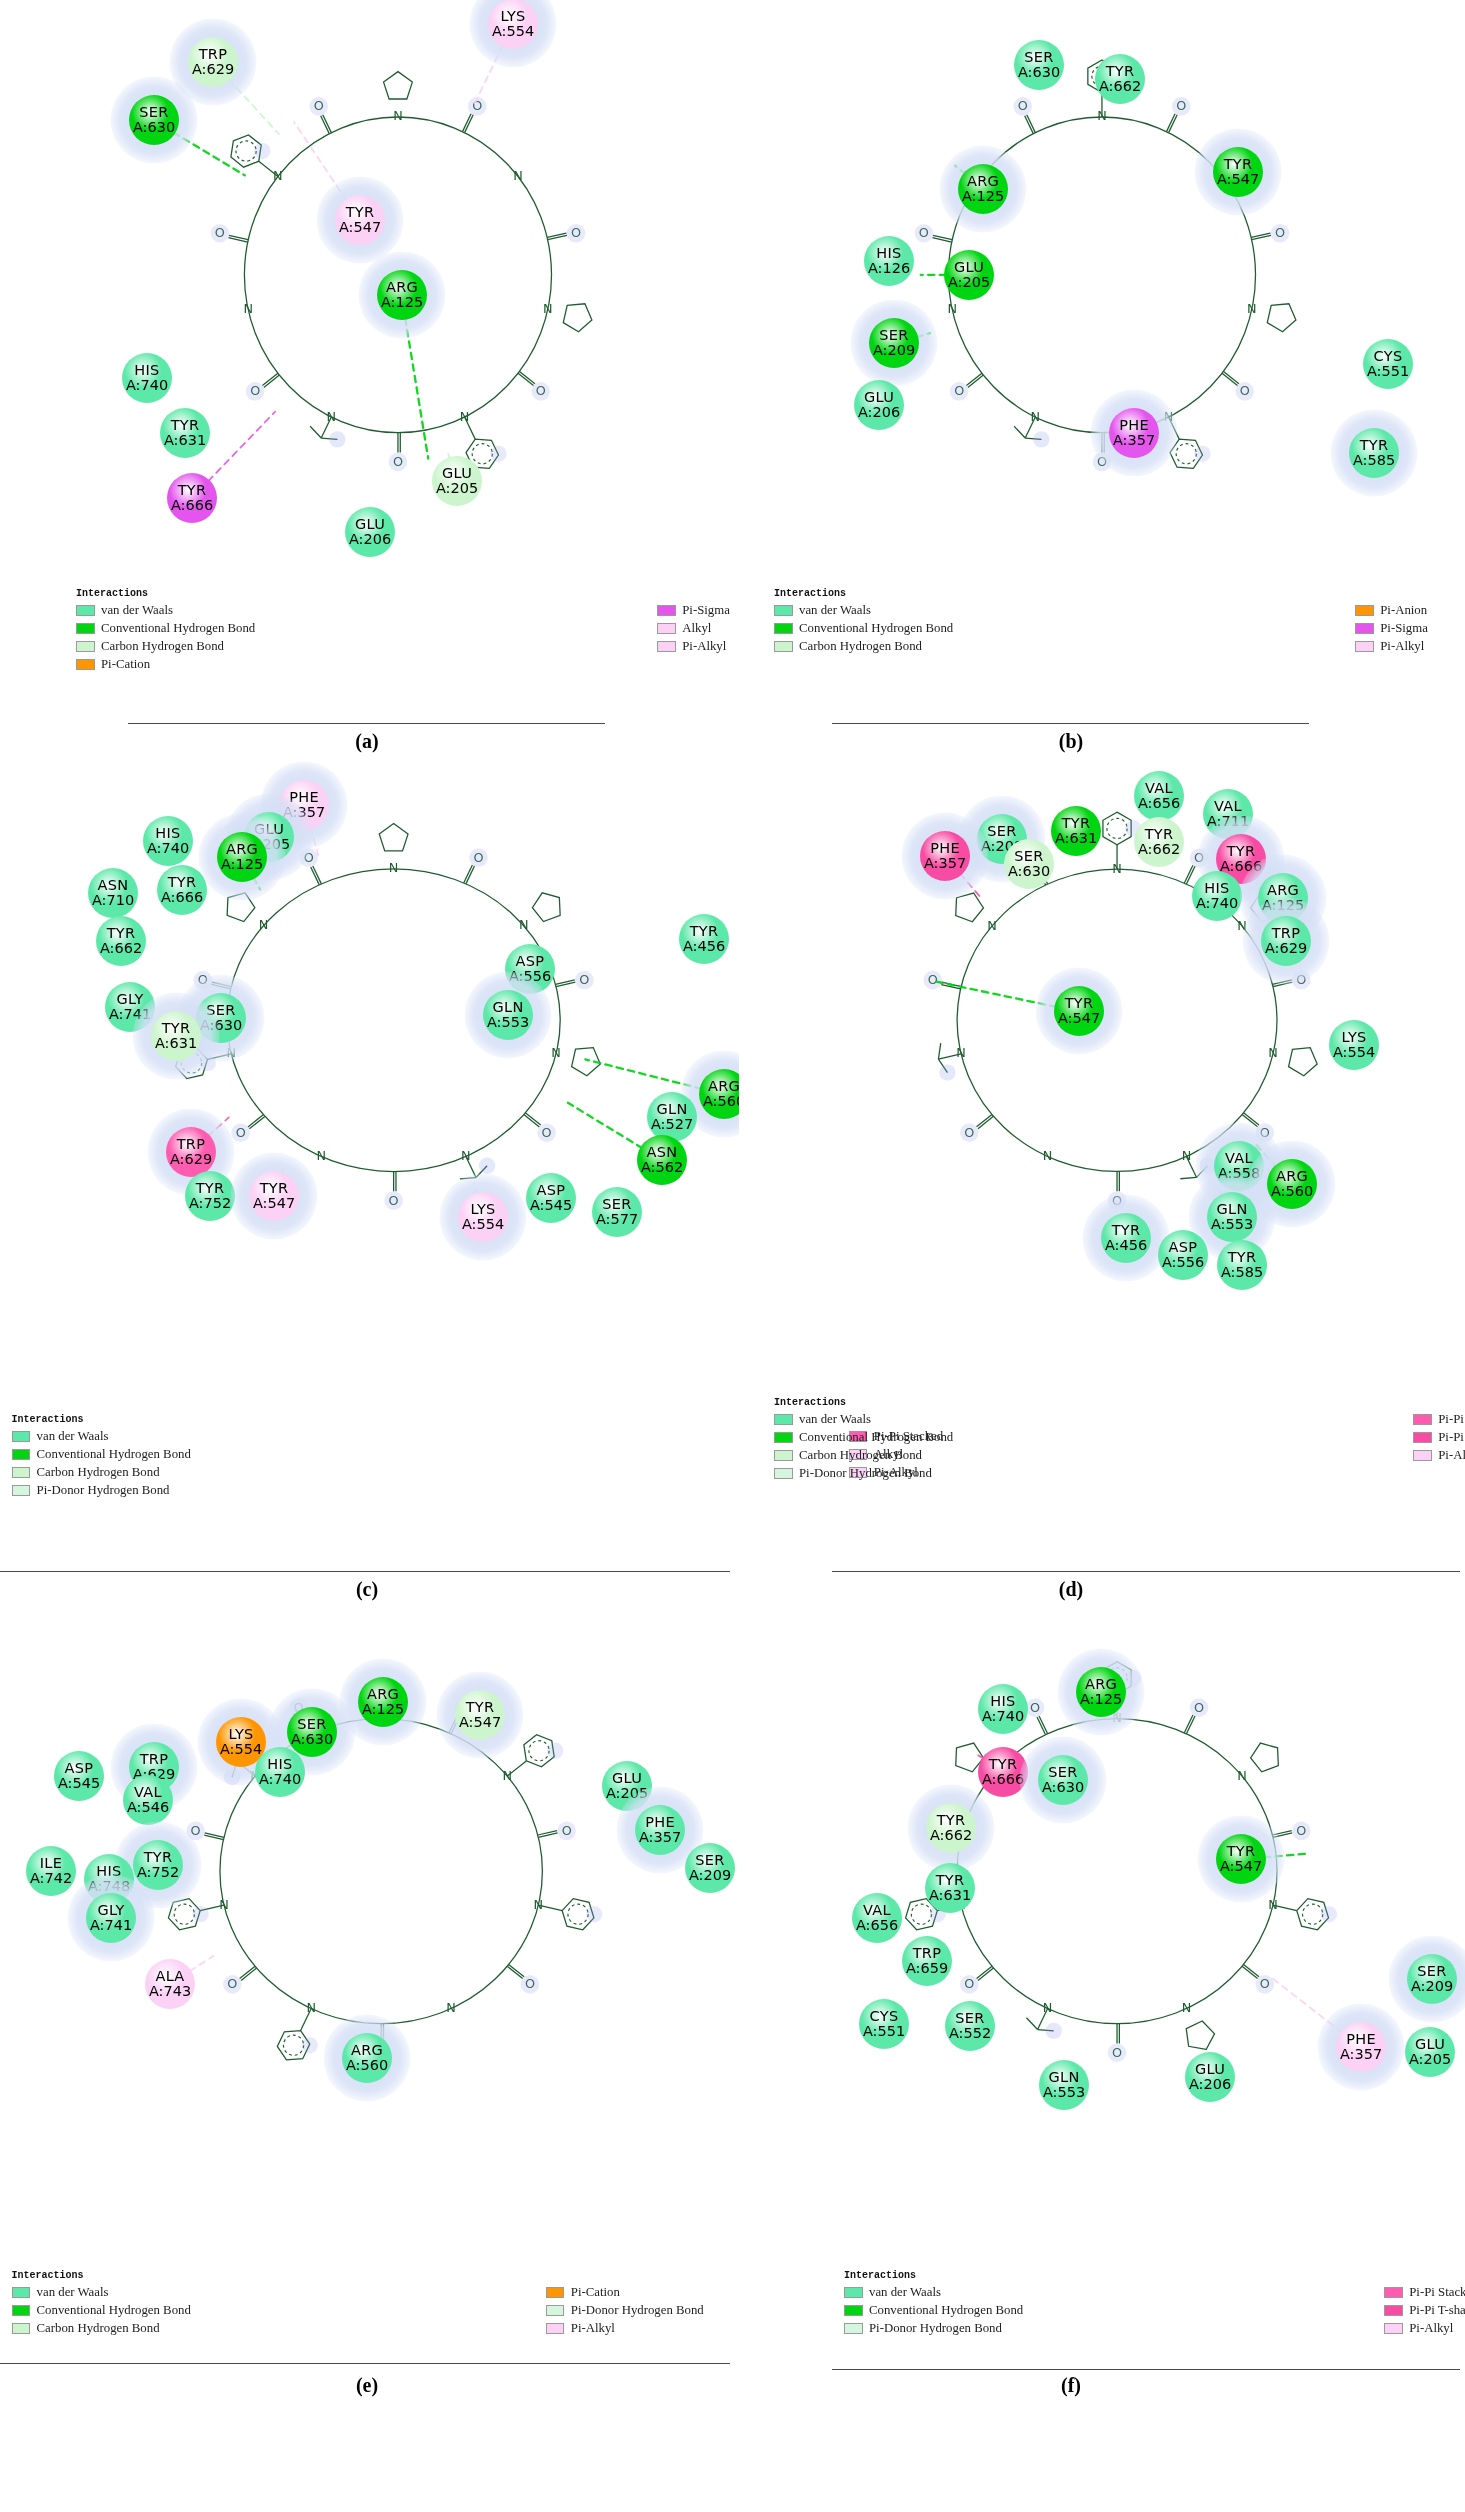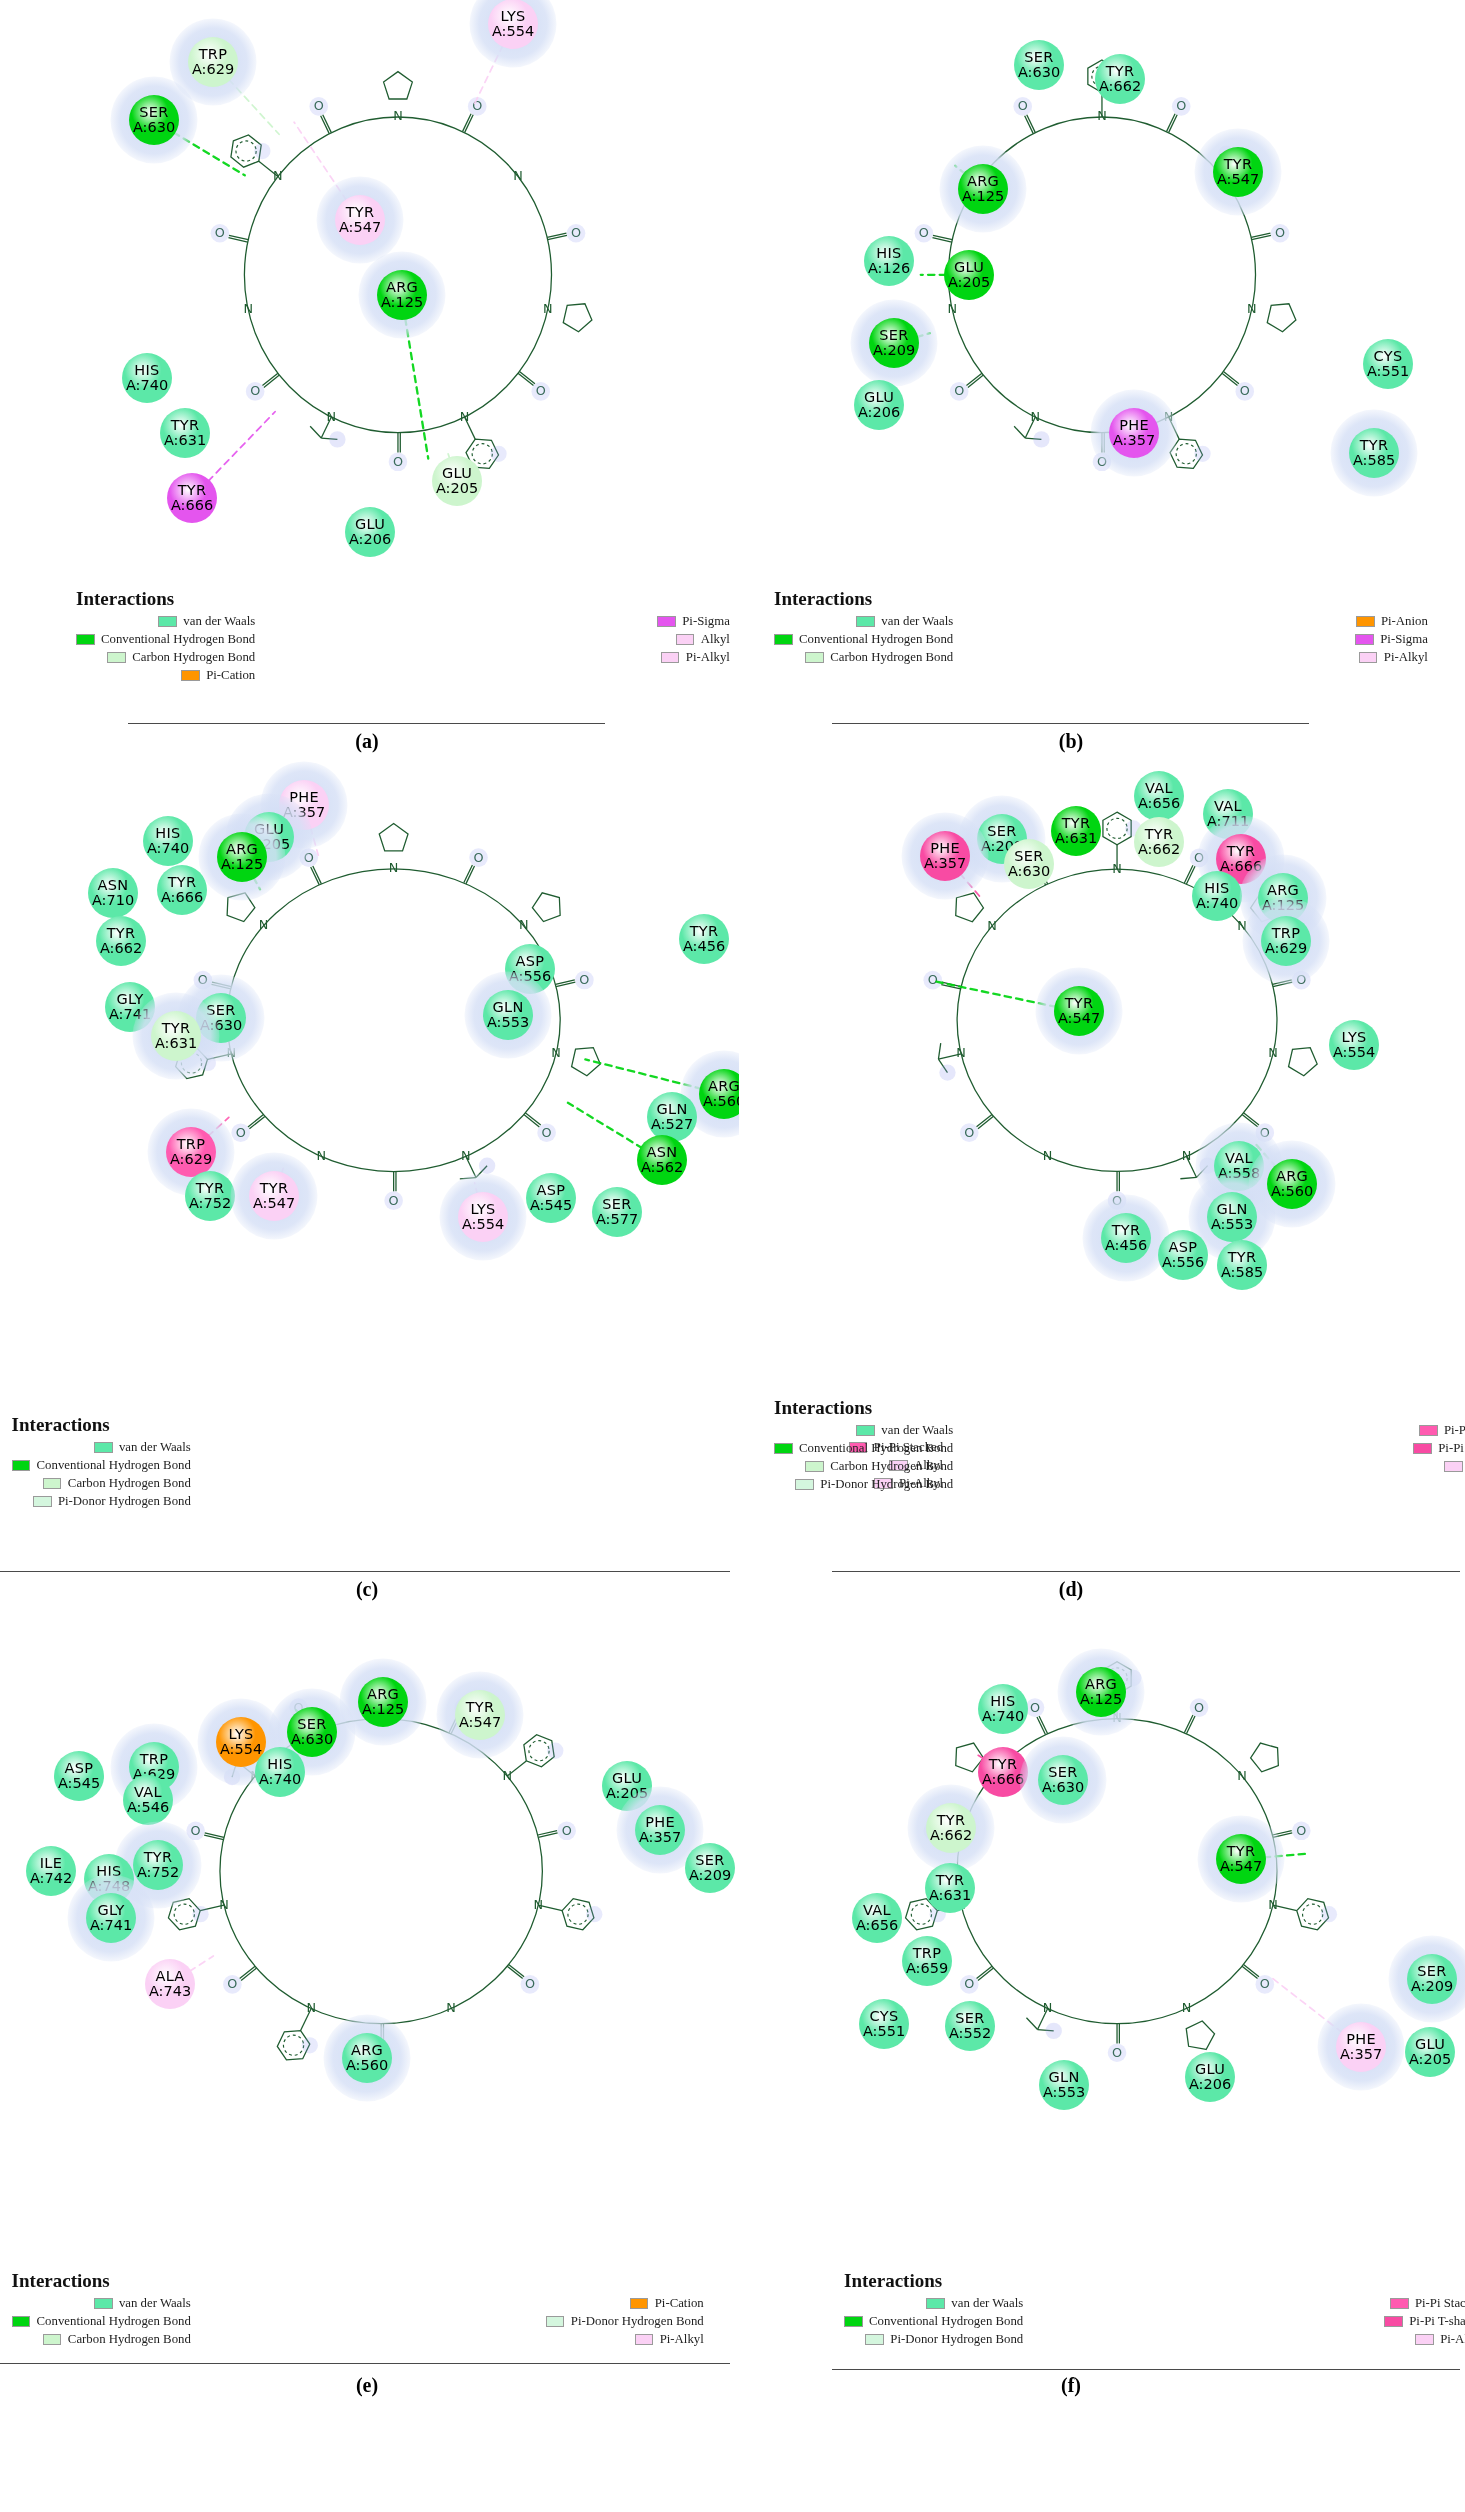--- a/index.html
+++ b/index.html
@@ -13,23 +13,23 @@
   .node{position:absolute;transform:translate(-50%,-50%);display:flex;align-items:center;justify-content:center;
         flex-direction:column;border-radius:50%;text-align:center;line-height:1.02;
         font-family:"DejaVu Sans",sans-serif;color:#000;font-weight:400;white-space:nowrap;}
   .node span{display:block;}
   .node .r{letter-spacing:0.3px;}
   .halo{position:absolute;transform:translate(-50%,-50%);border-radius:50%;
         background:radial-gradient(circle,rgba(205,218,244,.95) 0%,rgba(214,224,246,.82) 55%,rgba(240,244,252,0) 78%);}
 
   
   .legend{position:absolute;}
-  .legend .title{font-family:Liberation Serif, serif;font-weight:bold;font-style:normal;font-size:19px;color:#111;margin-bottom:4.1px;}
+  .legend .title{font-family:Liberation Mono, monospace;font-weight:bold;font-style:normal;font-size:10px;color:#111;margin-bottom:4.1px;}
   .legend .cols{display:flex;}
-  .legend .col{display:flex;flex-direction:column;align-items:flex-end;}
+  .legend .col{display:flex;flex-direction:column;}
   .lrow{display:flex;align-items:center;margin-bottom:2.9px;}
   .sw{width:18.6px;height:11px;border:1.2px solid #9a9a9a;box-sizing:border-box;margin-right:6.4px;flex:0 0 auto;}
   .lbl{font-family:"Liberation Serif",serif;font-size:12.8px;color:#222;white-space:nowrap;}
   .rule{position:absolute;height:1.2px;background:#4a4a4a;}
   .plabel{position:absolute;transform:translateX(-50%);font-family:"Liberation Serif",serif;
           font-weight:bold;font-size:20px;}
 </style>
 </head>
 <body>
 

